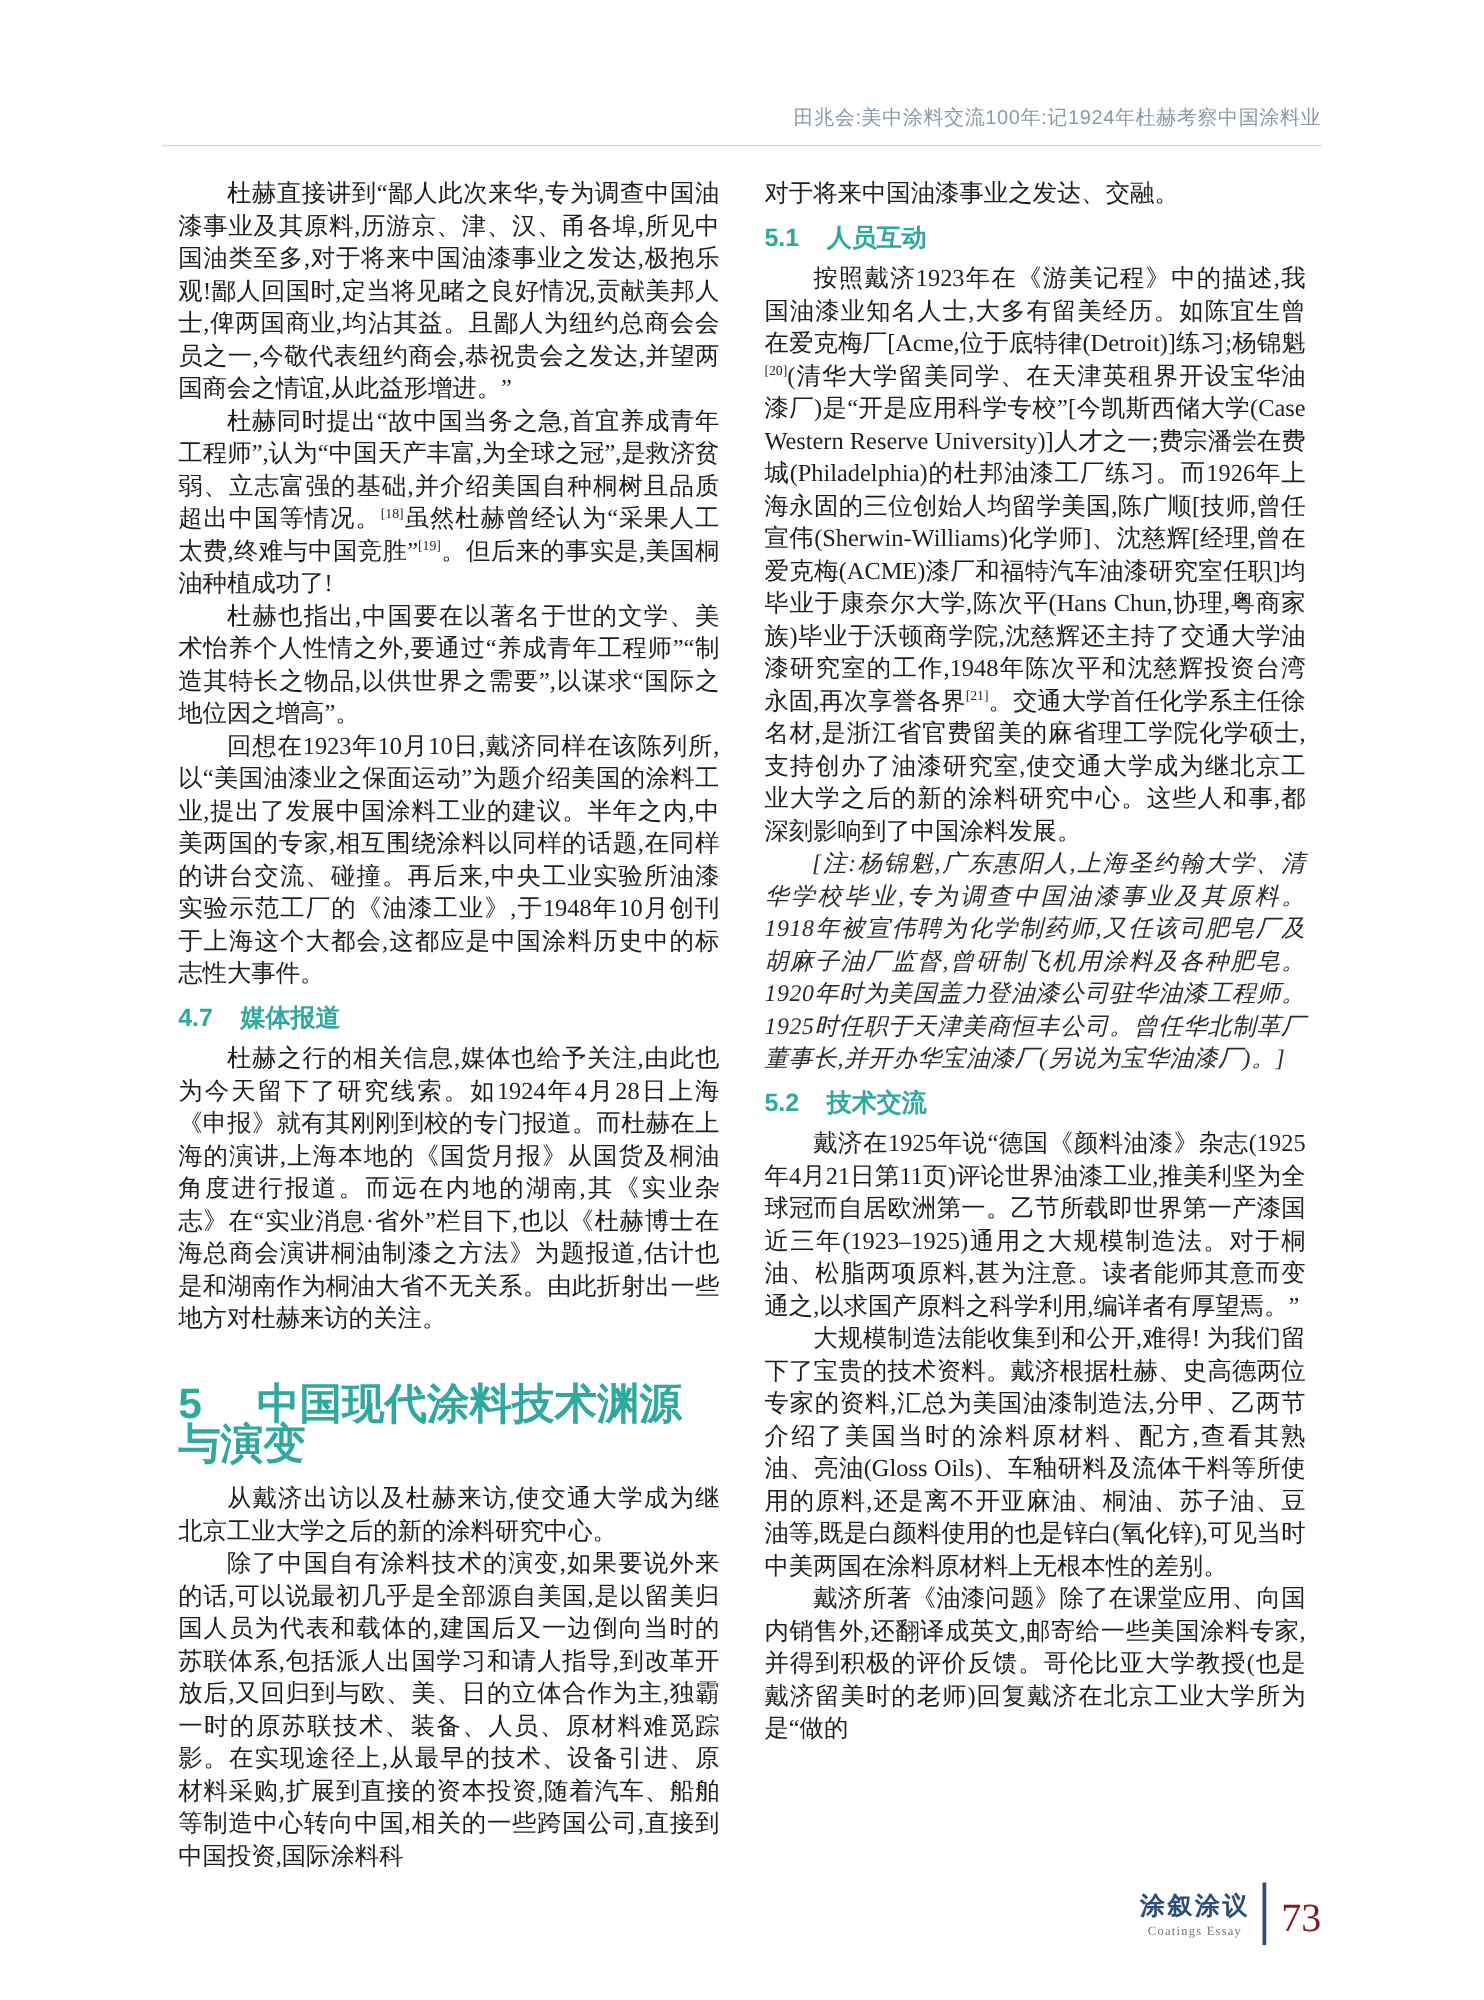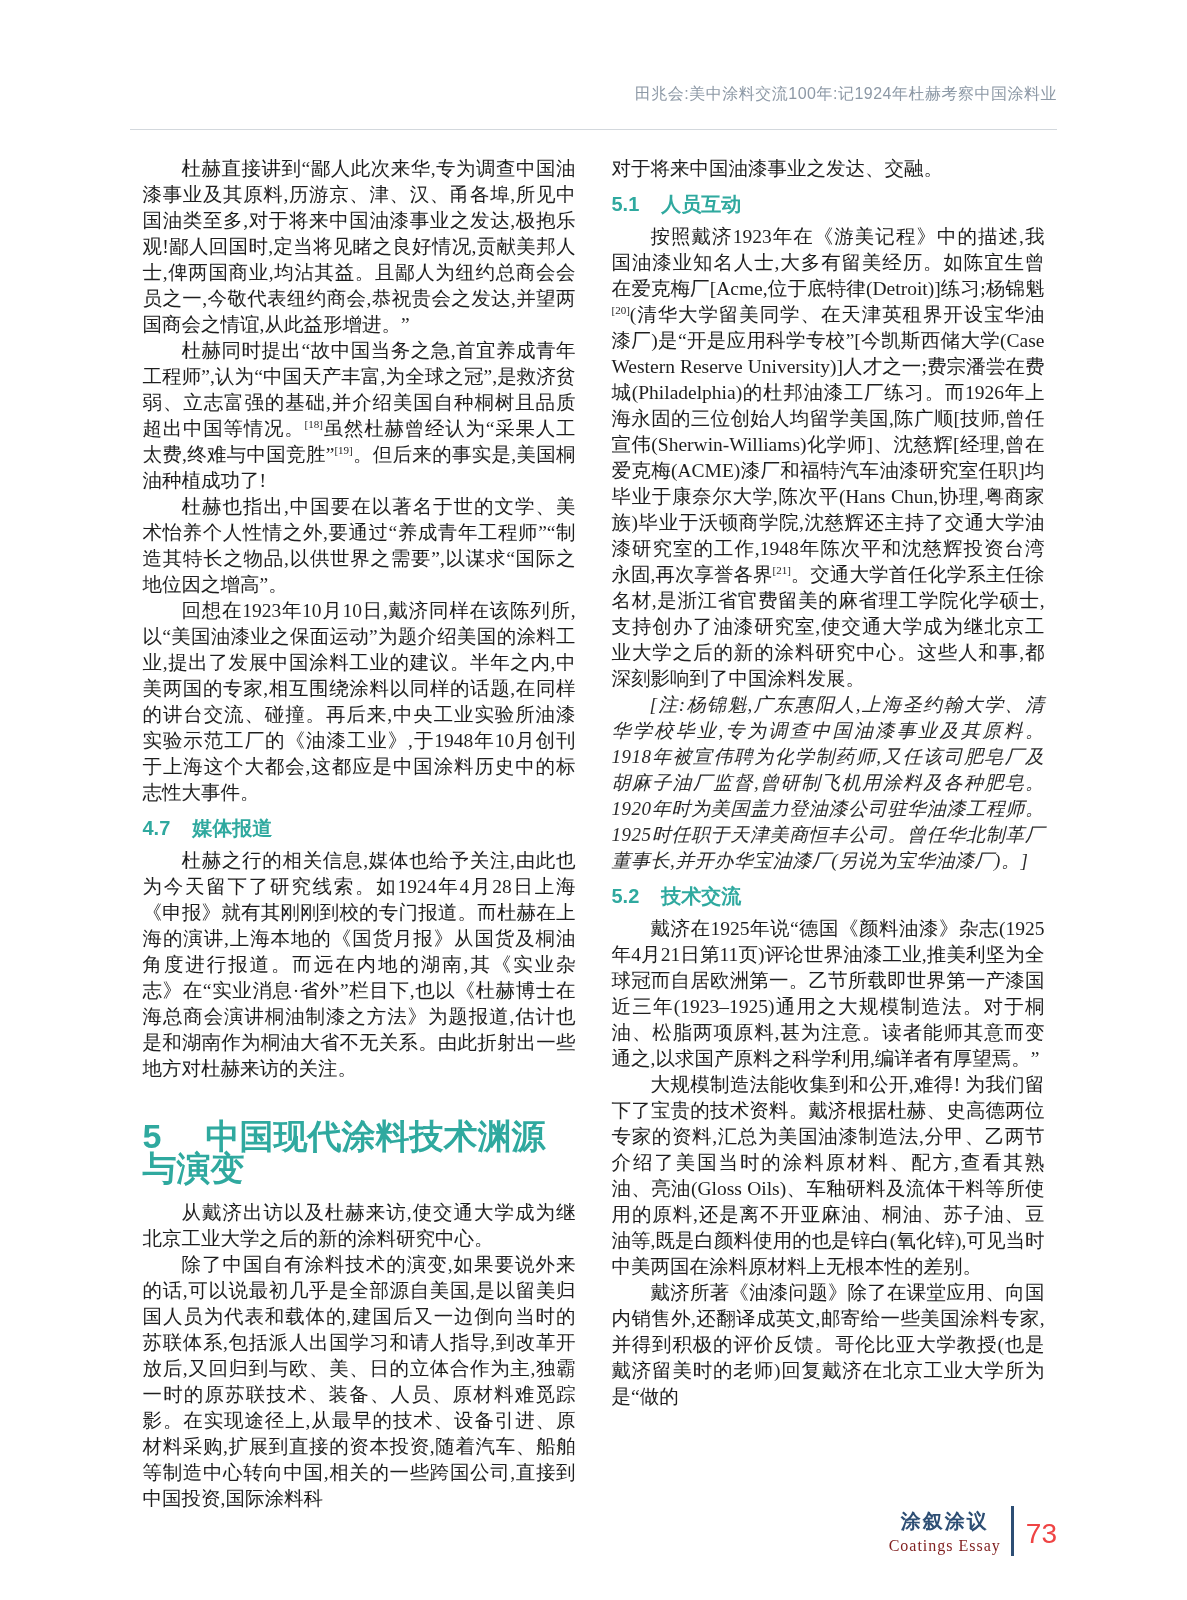--- a/index.html
+++ b/index.html
@@ -12,21 +12,21 @@
     overflow: hidden;
   }
   .page { padding: 84px 130px 0 130px; }
 
   .running-head {
     text-align: right;
     font-family: "Liberation Sans", "DejaVu Sans", sans-serif;
     font-size: 16px;
     letter-spacing: 0.5px;
     color: #8d99a6;
-    padding-bottom: 24px;
+    padding-bottom: 11px;
     border-bottom: 1px solid #d3d8dd;
   }
 
   .columns { display: flex; gap: 36px; margin-top: 26px; justify-content: center; }
   .col { width: 433px; }
 
   .para {
     font-size: 19.5px;
     line-height: 26px;
     text-align: justify;
@@ -68,34 +68,34 @@
   .footer-titles { text-align: center; }
   .footer-zh {
     font-family: "Liberation Sans", "DejaVu Sans", sans-serif;
     font-weight: bold;
     font-size: 20px;
     color: #2d4e74;
     letter-spacing: 2px;
   }
   .footer-en {
     font-family: "Liberation Serif", "DejaVu Serif", serif;
-    font-size: 16px;
-    color: #7f1d1d;
+    font-size: 10px;
+    color: #737373;
     letter-spacing: 1px;
     margin-top: 2px;
   }
   .footer-bar {
     width: 3px; height: 50px;
     background: #2d4e74;
     margin: 0 12px 0 10px;
   }
   .footer-page {
-    font-family: Liberation Sans, sans-serif;
-    font-size: 28px;
-    color: #ef4444;
+    font-family: Liberation Serif, serif;
+    font-size: 32px;
+    color: #7f1d1d;
     padding-top: 6px;
   }
 </style>
 </head>
 <body>
 
 <div class="page">
   <div class="running-head">田兆会:美中涂料交流100年:记1924年杜赫考察中国涂料业</div>
 
   <div class="columns">

